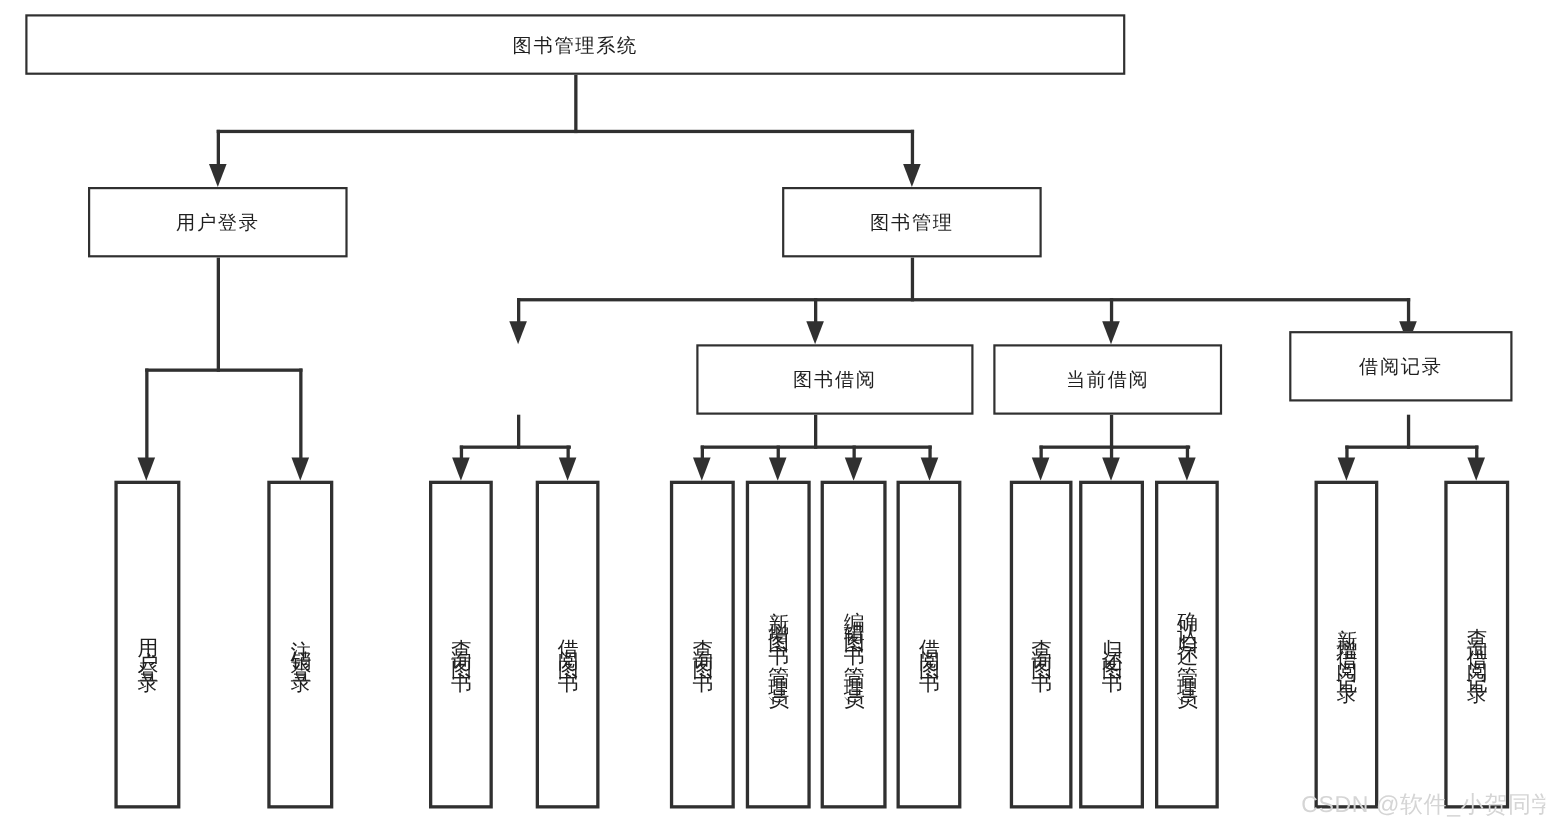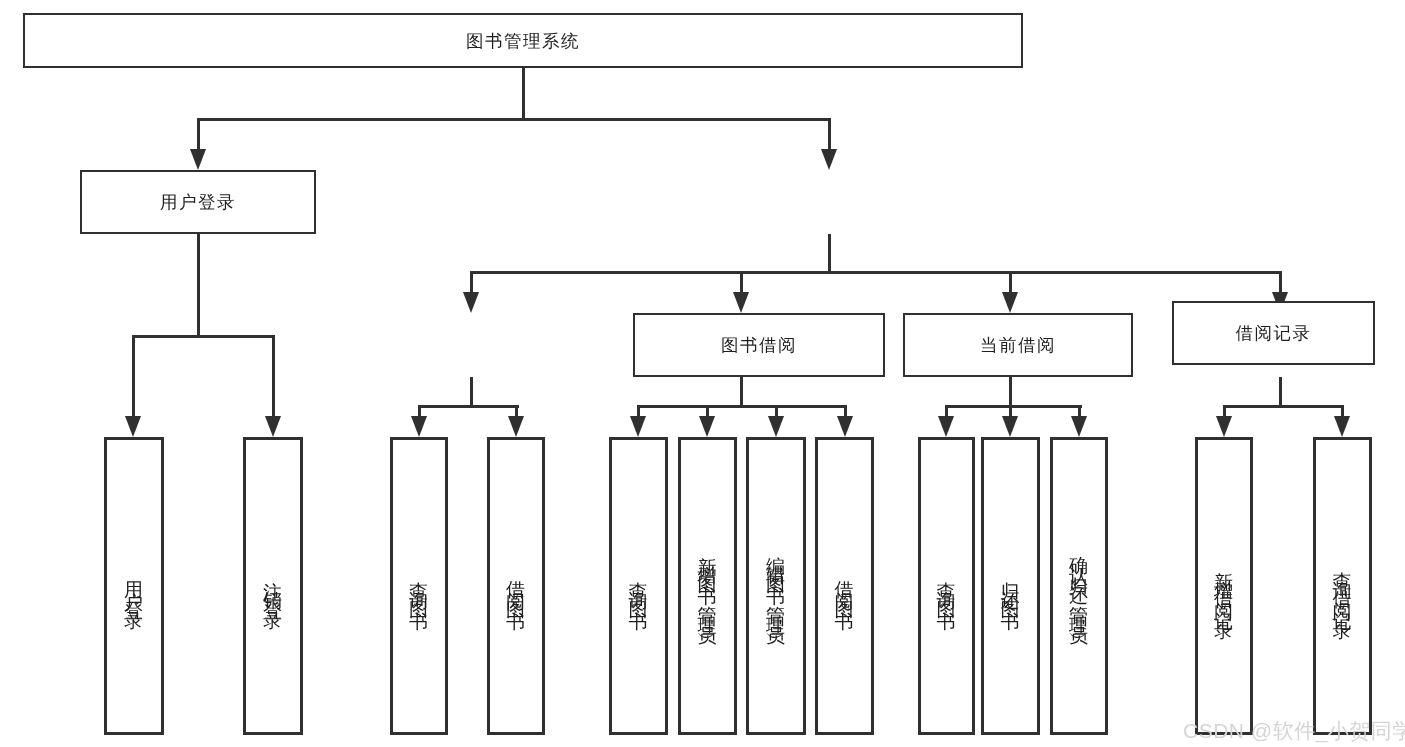--- a/index.html
+++ b/index.html
@@ -66,25 +66,28 @@
 
 <div class="canvas">
 
   <div class="box box-h" style="left:23px;top:13px;width:1000px;height:55px">
     <span>图书管理系统</span>
   </div>
 
   <div class="box box-h" style="left:80px;top:170px;width:236px;height:64px">
     <span>用户登录</span>
   </div>
+  <div class="box box-h" style="left:711px;top:170px;width:236px;height:64px">
+    <span>图书管理</span>
+  </div>
 
   <div class="box box-h" style="left:633px;top:313px;width:252px;height:64px">
     <span>图书借阅</span>
   </div>
-  <div class="box box-h" style="left:903px;top:313px;width:230px;height:64px">
+  <div class="box box-h" style="left:903px;top:313px;width:208px;height:64px">
     <span>当前借阅</span>
   </div>
   <div class="box box-h" style="left:1172px;top:301px;width:203px;height:64px">
     <span>借阅记录</span>
   </div>
 
   <div class="box box-v" style="left:104px;top:437px;width:60px;height:298px">
     <span>用户登录</span>
   </div>
   <div class="box box-v" style="left:243px;top:437px;width:60px;height:298px">

